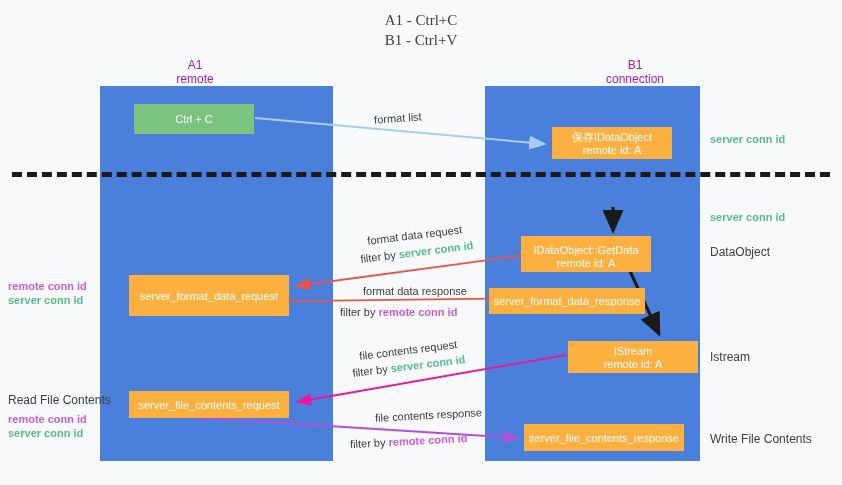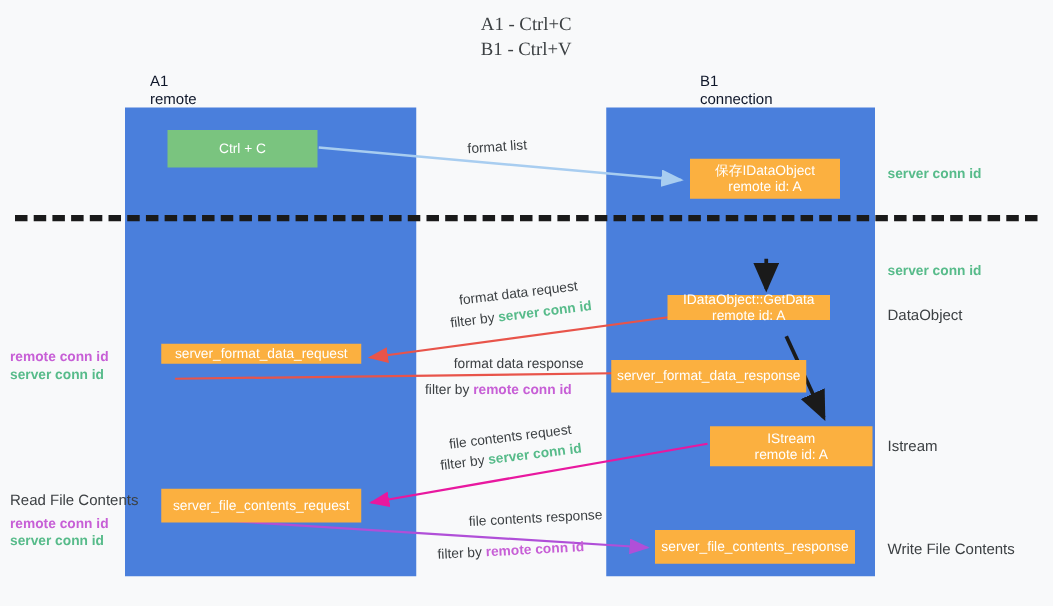--- a/index.html
+++ b/index.html
@@ -15,21 +15,21 @@
   .abs{position:absolute;}
 
   
   #title{
     left:0;top:10px;width:842px;text-align:center;
     font-size:15px;line-height:20px;color:#3c4043;font-family:Liberation Serif, serif;
   }
 
   
   .col-head{
-    text-align:left;font-size:12px;line-height:14px;color:#0f172a;
+    text-align:center;font-size:12px;line-height:14px;color:#a21caf;
   }
   #head-a1{left:120px;top:58px;width:150px;}
   #head-b1{left:560px;top:58px;width:150px;}
 
   
   .lane{background:#4a7fdc;}
   #lane-a1{left:100px;top:86px;width:233px;height:375px;}
   #lane-b1{left:485px;top:86px;width:215px;height:375px;}
 
   
@@ -47,22 +47,22 @@
     text-align:center;
     padding:2px 16px;
   }
   .node.green{background:#7ac47f;}
   .node.orange{background:#fbb040;}
   .node .l2{font-size:11px;line-height:13px;}
 
   #n-ctrlc{left:134px;top:104px;width:120px;height:30px;}
   #n-idataobject{left:552px;top:127px;width:120px;height:32px;}
   #n-ctrlv{left:556px;top:180px;width:116px;height:26px;}
-  #n-getdata{left:534px;top:236px;width:130px;height:20px;}
-  #n-fmt-req{left:129px;top:275px;width:160px;height:16px;}
+  #n-getdata{left:521px;top:236px;width:130px;height:36px;justify-content:flex-end;}
+  #n-fmt-req{left:129px;top:275px;width:160px;height:41px;}
   #n-fmt-res{left:489px;top:288px;width:156px;height:26px;}
   #n-istream{left:568px;top:341px;width:130px;height:32px;}
   #n-file-req{left:129px;top:391px;width:160px;height:27px;}
   #n-file-res{left:524px;top:424px;width:160px;height:27px;}
 
   
   .side{font-size:11px;line-height:14px;}
   .green-txt{color:#57bb8a;font-weight:bold;}
   .purple-txt{color:#c75fd6;font-weight:bold;}
   .plain-txt{color:#3c4043;}

